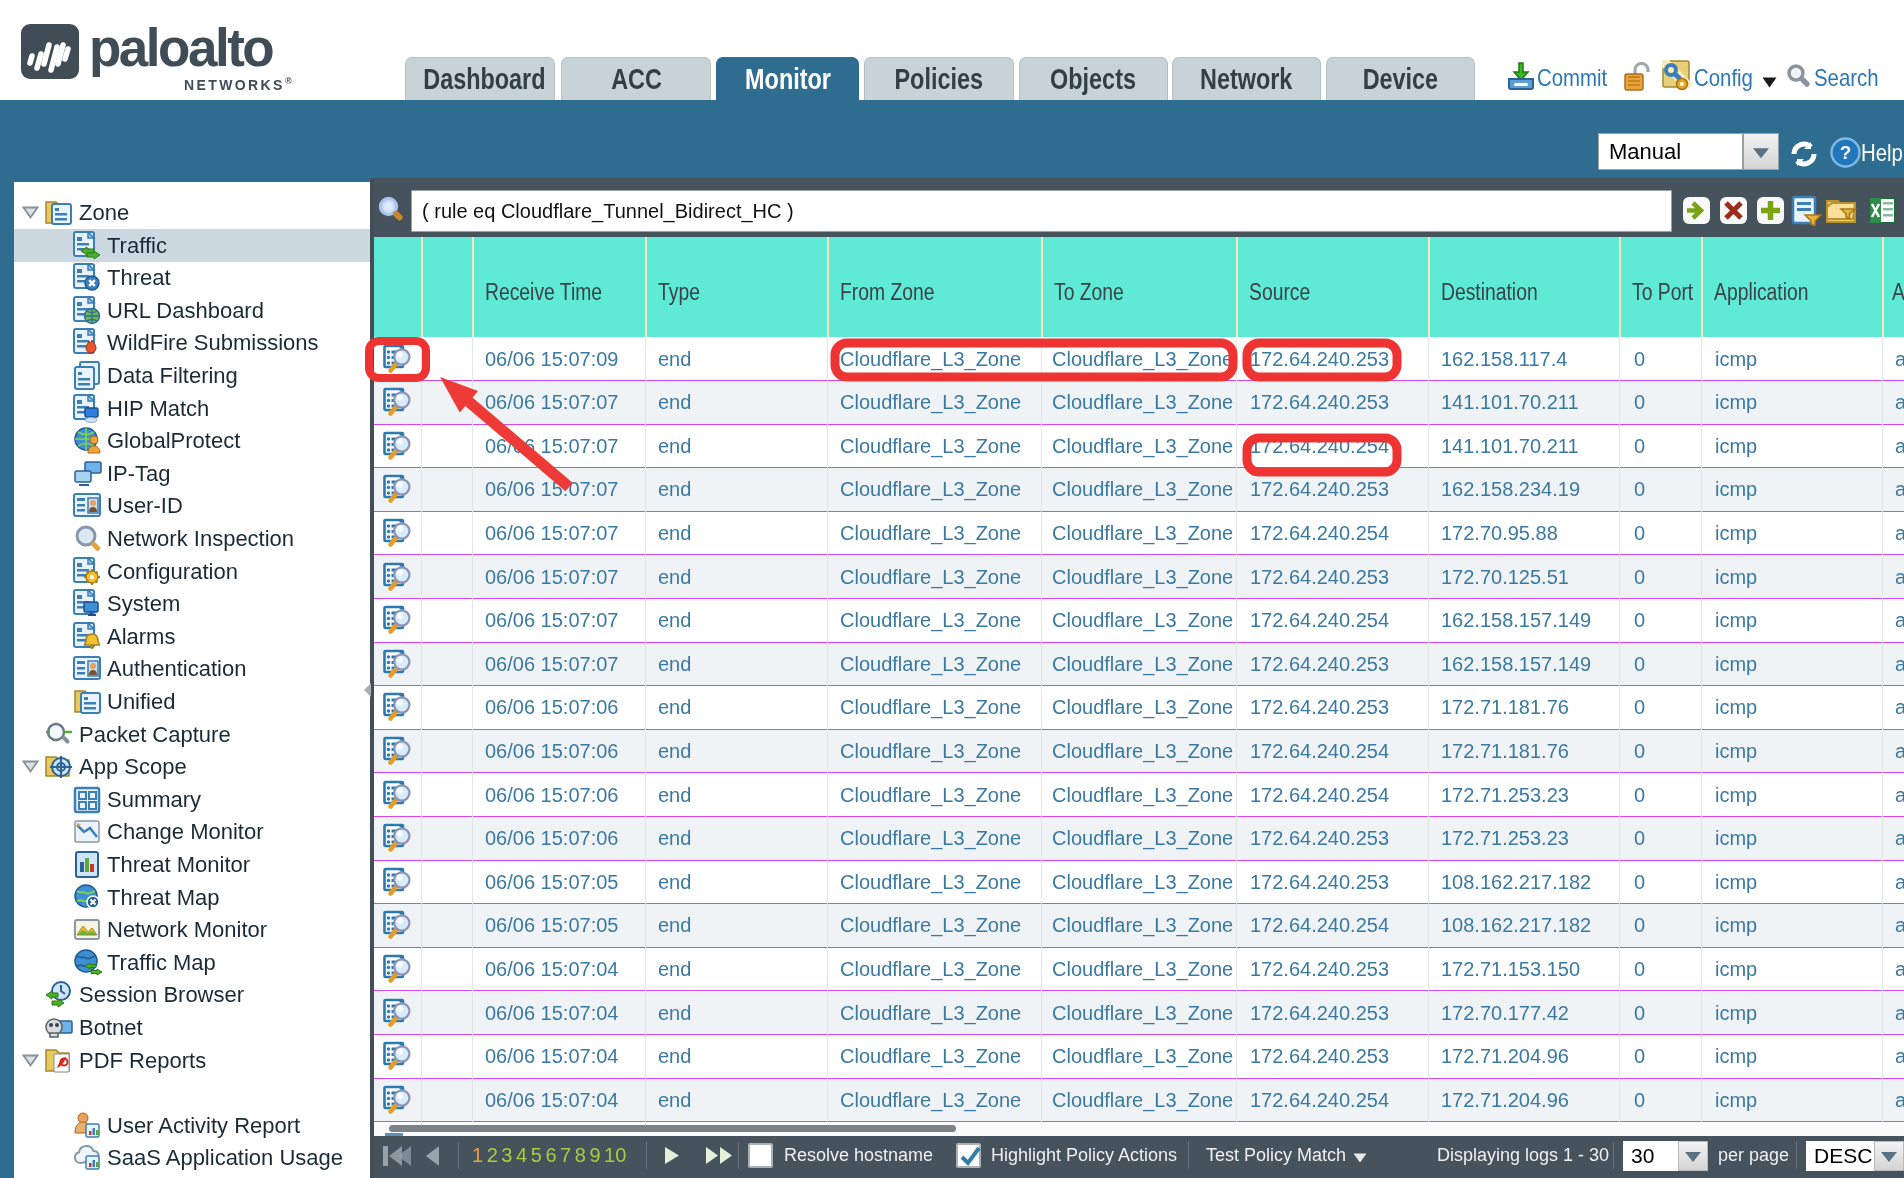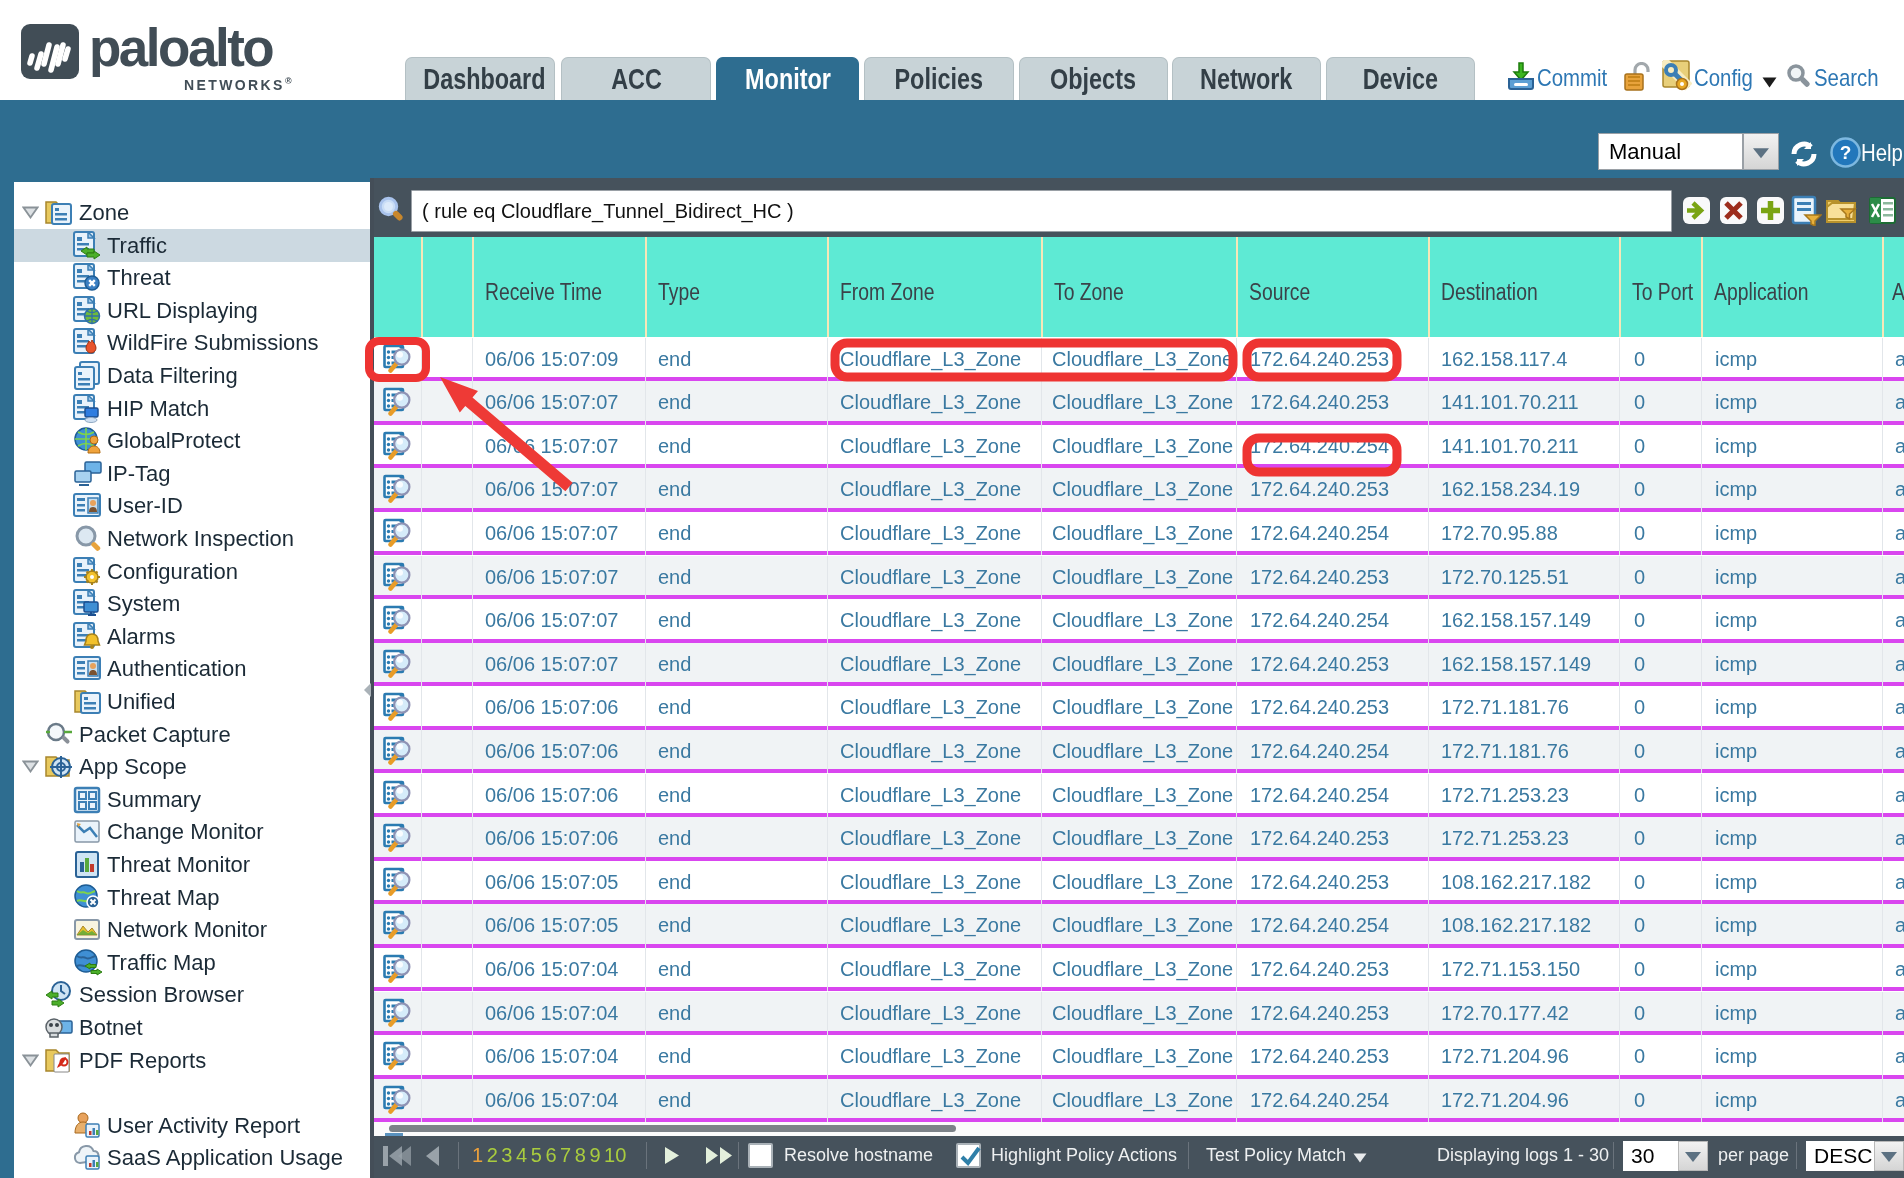--- a/index.html
+++ b/index.html
@@ -37,21 +37,21 @@
 
 #tbl { position:absolute; left:374px; top:237px; width:1530px; height:885px; background:#ffffff; }
 #thead { position:absolute; left:0; top:0; width:1530px; height:100px; background:#5eead4; }
 .hc { position:absolute; bottom:31px; font-size:23px; color:#3b4249; white-space:nowrap; }
 .hc .tx2 { display:inline-block; transform:scaleX(0.84); transform-origin:left; }
 .hline { position:absolute; top:0; width:2px; height:100px; background:#f7e7b8; }
 .row { position:absolute; left:0; width:1530px; height:43.6px; }
 .row.even { background:#f0f3f5; }
 .cell { position:absolute; top:0; height:43.6px; line-height:43.6px; font-size:20px; color:#3a79a1; white-space:nowrap; }
 .cline { position:absolute; top:0; width:1px; height:43.6px; background:#e2e6ea; }
-.row { border-bottom:4px solid #d946ef; }
+.row { border-bottom:1px solid #d946ef; }
 
 
 #hscroll { position:absolute; left:374px; top:1122px; width:1530px; height:14px; background:#fbfbfb; }
 #hthumb { position:absolute; left:15px; top:3px; width:567px; height:7px; background:#7c8288; border-radius:4px; }
 #row19sliver { position:absolute; left:385px; top:1133px; width:18px; height:3px; background:#5a92be; }
 #bbar { position:absolute; left:374px; top:1136px; width:1530px; height:42px; background:#46525c; color:#eef0f1; font-size:18px; }
 .bsep { position:absolute; top:6px; width:1px; height:27px; background:#6a737c; }
 .btext { position:absolute; top:0; height:39px; line-height:39px; white-space:nowrap; }
 
 
@@ -159,21 +159,21 @@
       <div class="ti" style="top:111.80000000000001px;left:0;width:356px;">
         <span class="ic" style="left:59px"><svg width="28" height="29" viewBox="0 0 28 29">
             <rect x="1" y="1" width="20" height="24" rx="2" fill="#e8f2fb" stroke="#3c7fb5" stroke-width="2"></rect>
             <path d="M15 1 L21 7 L15 7 Z" fill="#9fc6e8" stroke="#3c7fb5" stroke-width="1.5"></path>
             <rect x="4" y="6" width="5" height="4" fill="#3c7fb5"></rect>
             <rect x="4" y="12" width="12" height="2.5" fill="#3c7fb5"></rect>
             <rect x="4" y="17" width="12" height="2.5" fill="#3c7fb5"></rect>
             <circle cx="19" cy="20" r="7.5" fill="#6fb93c" stroke="#2f6fa8" stroke-width="1.5"></circle>
             <path d="M19 12.5 v15 M11.5 20 h15 M14 15 a9 9 0 0 0 10 0 M14 25 a9 9 0 0 1 10 0" stroke="#2f6fa8" stroke-width="1.3" fill="none"></path>
           </svg></span>
-        <span style="position:absolute;left:93px">URL Displaying</span>
+        <span style="position:absolute;left:93px">URL Dashboard</span>
       </div>
       <div class="ti" style="top:144.4px;left:0;width:356px;">
         <span class="ic" style="left:59px"><svg width="28" height="29" viewBox="0 0 28 29">
             <rect x="1" y="1" width="20" height="24" rx="2" fill="#e8f2fb" stroke="#3c7fb5" stroke-width="2"></rect>
             <path d="M15 1 L21 7 L15 7 Z" fill="#9fc6e8" stroke="#3c7fb5" stroke-width="1.5"></path>
             <rect x="4" y="6" width="5" height="4" fill="#3c7fb5"></rect>
             <rect x="4" y="12" width="12" height="2.5" fill="#3c7fb5"></rect>
             <rect x="4" y="17" width="12" height="2.5" fill="#3c7fb5"></rect>
             <path d="M19 12 c1 3 4 4 4 8 a5 5 0 0 1 -10 0 c0-3 2-4 3-7 c1 2 2 2 3-1 z" fill="#e8542c" stroke="#a03210" stroke-width="1"></path>
           </svg></span>

